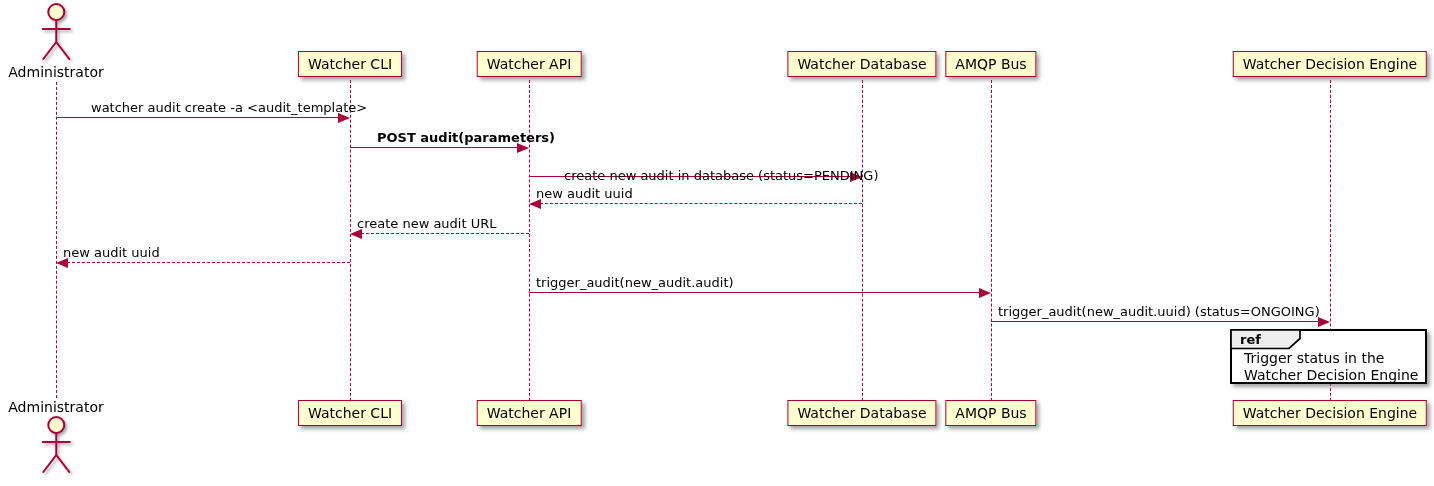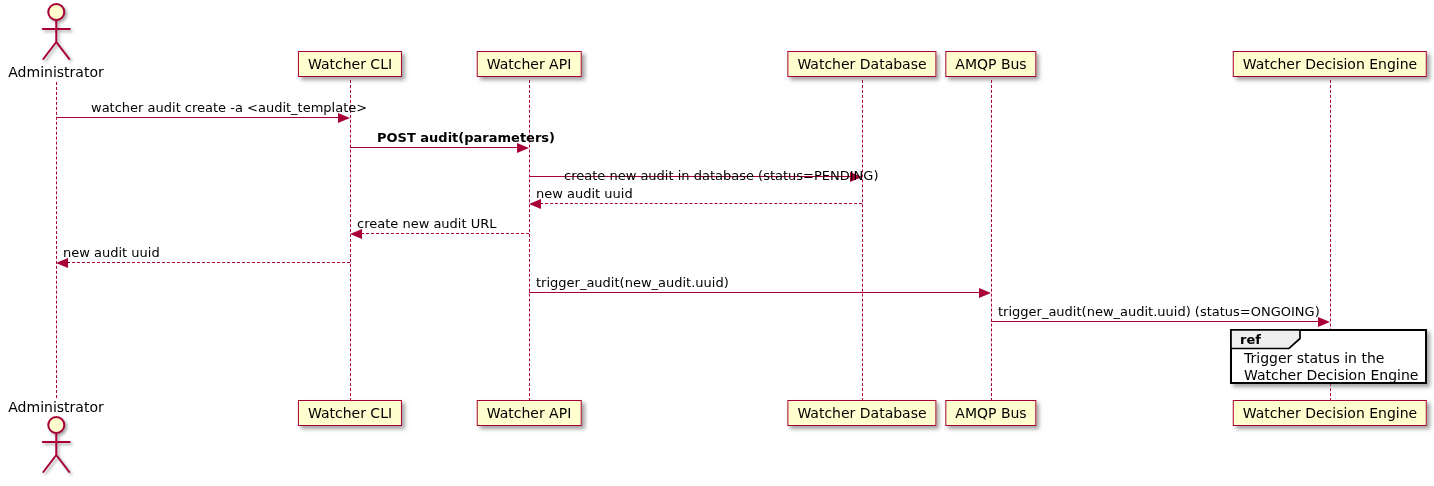--- a/index.html
+++ b/index.html
@@ -55,21 +55,21 @@
     <div class="arrow l" style="left: 529px; top: 198.5px;"></div>
     <div class="mlabel" style="left: 536px; top: 186px;">new audit uuid</div>
     <div class="mline dashed" style="left: 361px; top: 233px; width: 168px;"></div>
     <div class="arrow l" style="left: 350px; top: 228.5px;"></div>
     <div class="mlabel" style="left: 357px; top: 216px;">create new audit URL</div>
     <div class="mline dashed" style="left: 67px; top: 262px; width: 283px;"></div>
     <div class="arrow l" style="left: 56px; top: 257.5px;"></div>
     <div class="mlabel" style="left: 63px; top: 245px;">new audit uuid</div>
     <div class="mline" style="left: 529px; top: 292px; width: 451px;"></div>
     <div class="arrow r" style="left: 979px; top: 287.5px;"></div>
-    <div class="mlabel" style="left: 536px; top: 275px;">trigger_audit(new_audit.uuid)</div>
+    <div class="mlabel" style="left: 536px; top: 275px;">trigger_audit(new_audit.audit)</div>
     <div class="mline" style="left: 991px; top: 321px; width: 328px;"></div>
     <div class="arrow r" style="left: 1318px; top: 316.5px;"></div>
     <div class="mlabel" style="left: 998px; top: 304px; text-align: right;">trigger_audit(new_audit.uuid) (status=ONGOING)</div>
     <div class="ref" style="left: 1230px; top: 329px; width: 197px; height: 55px;">
       <div class="ref-header"><svg width="72" height="21" viewBox="0 0 72 21">
           <path d="M1,1 H70 V9.5 L59,19.5 H1 Z" fill="#EEEEEE" stroke="#000000" stroke-width="1.7"></path>
           <text x="10" y="15" font-size="13" font-weight="bold" fill="#000000" font-family="DejaVu Sans, Liberation Sans, sans-serif">ref</text>
         </svg></div>
       <div class="ref-body">
         <div>Trigger status in the</div>

